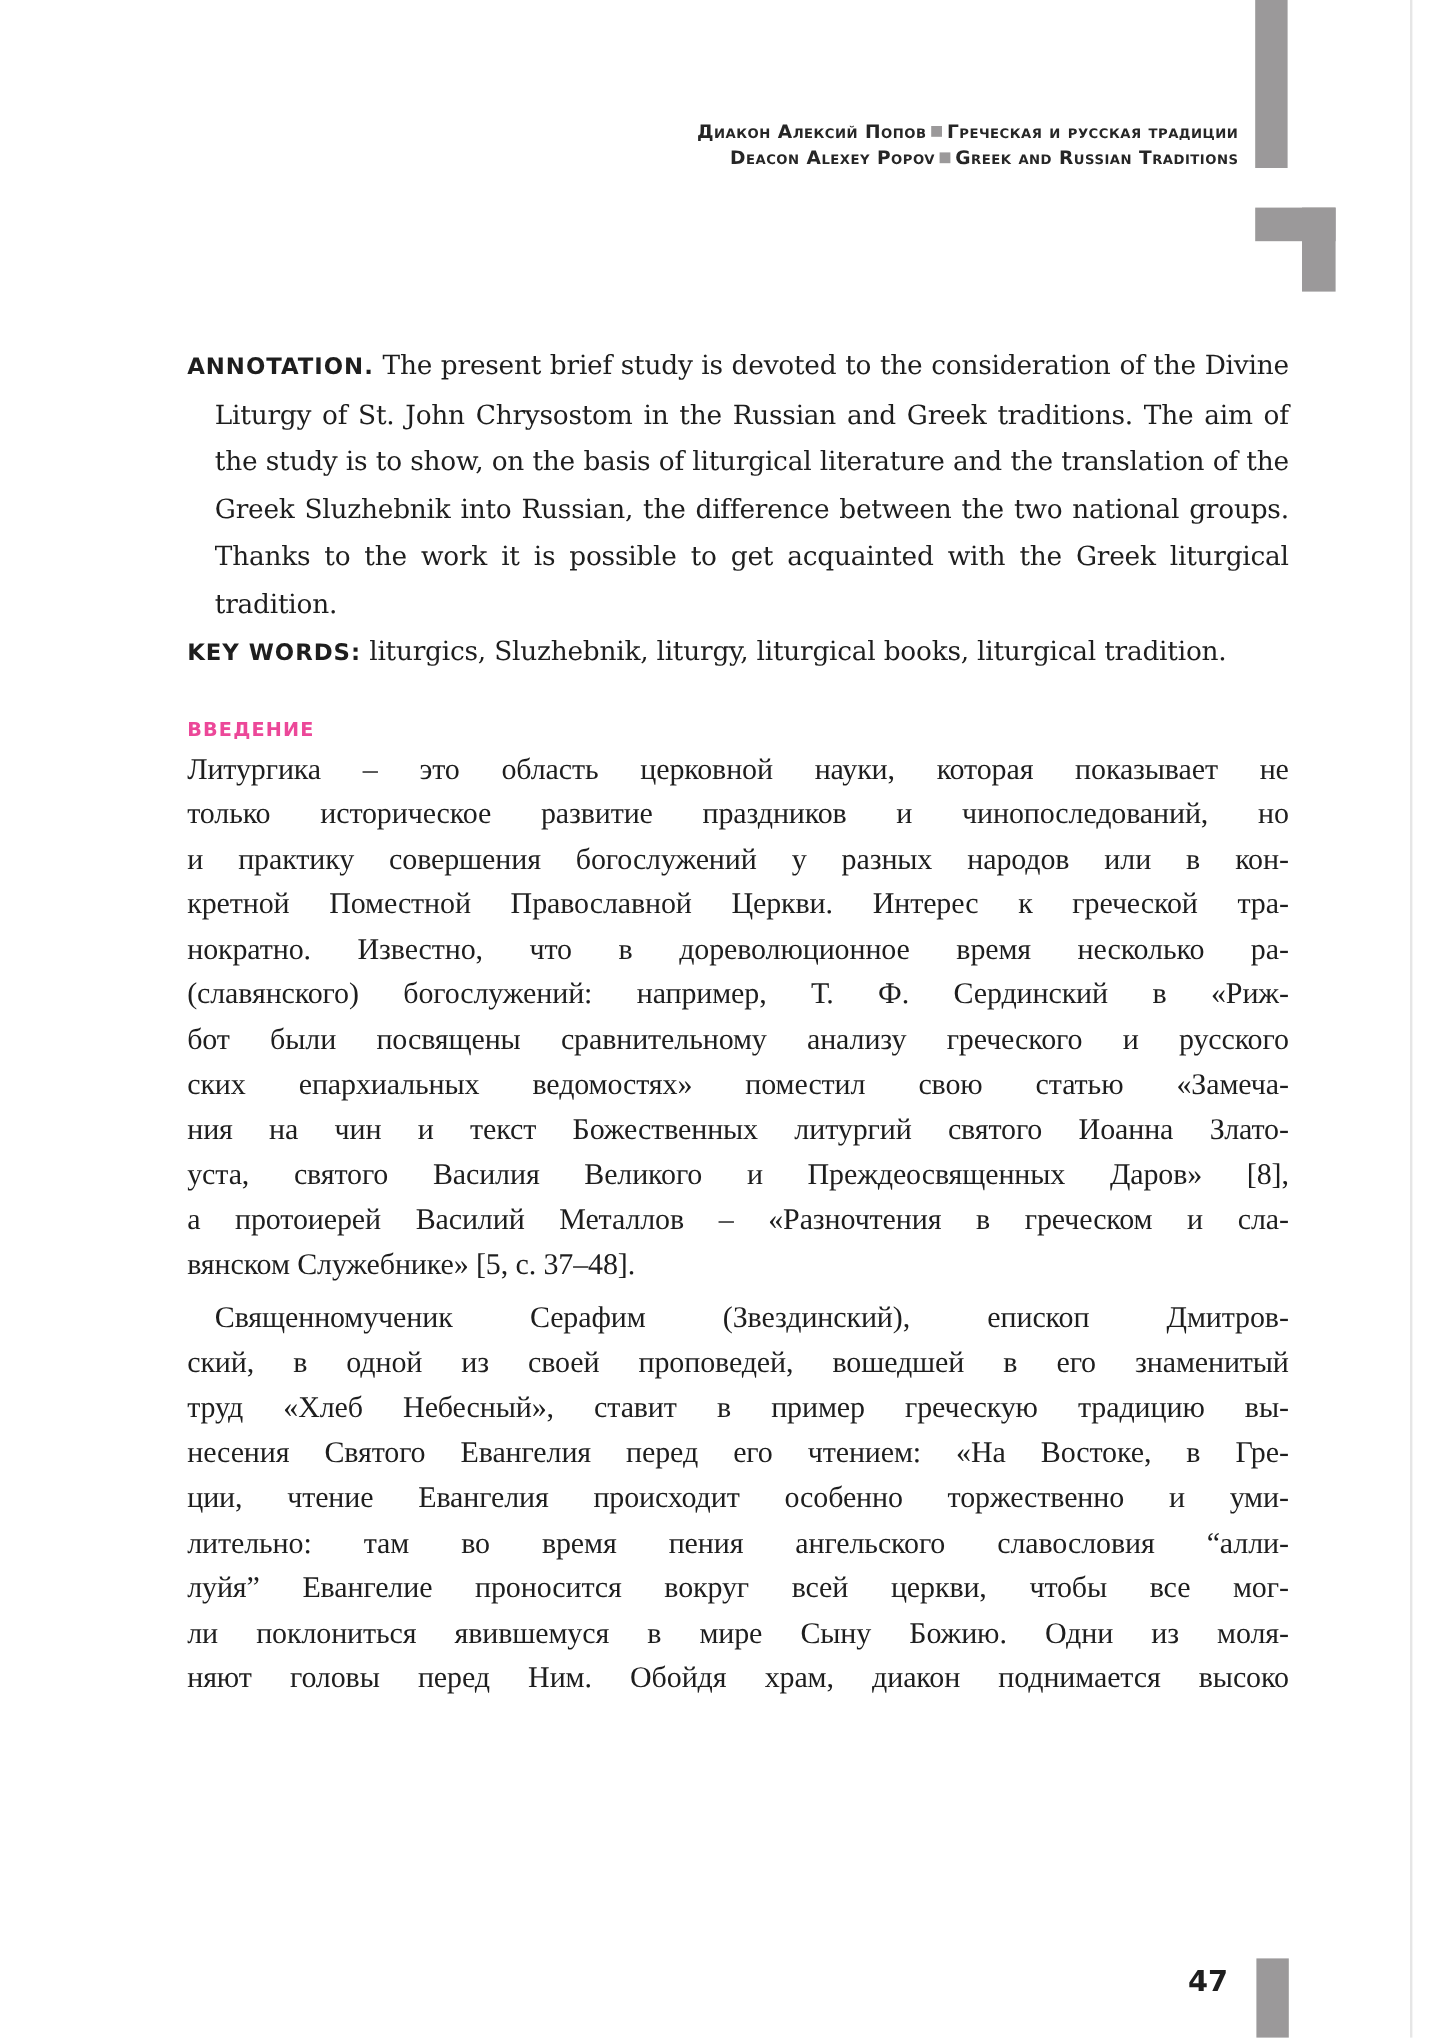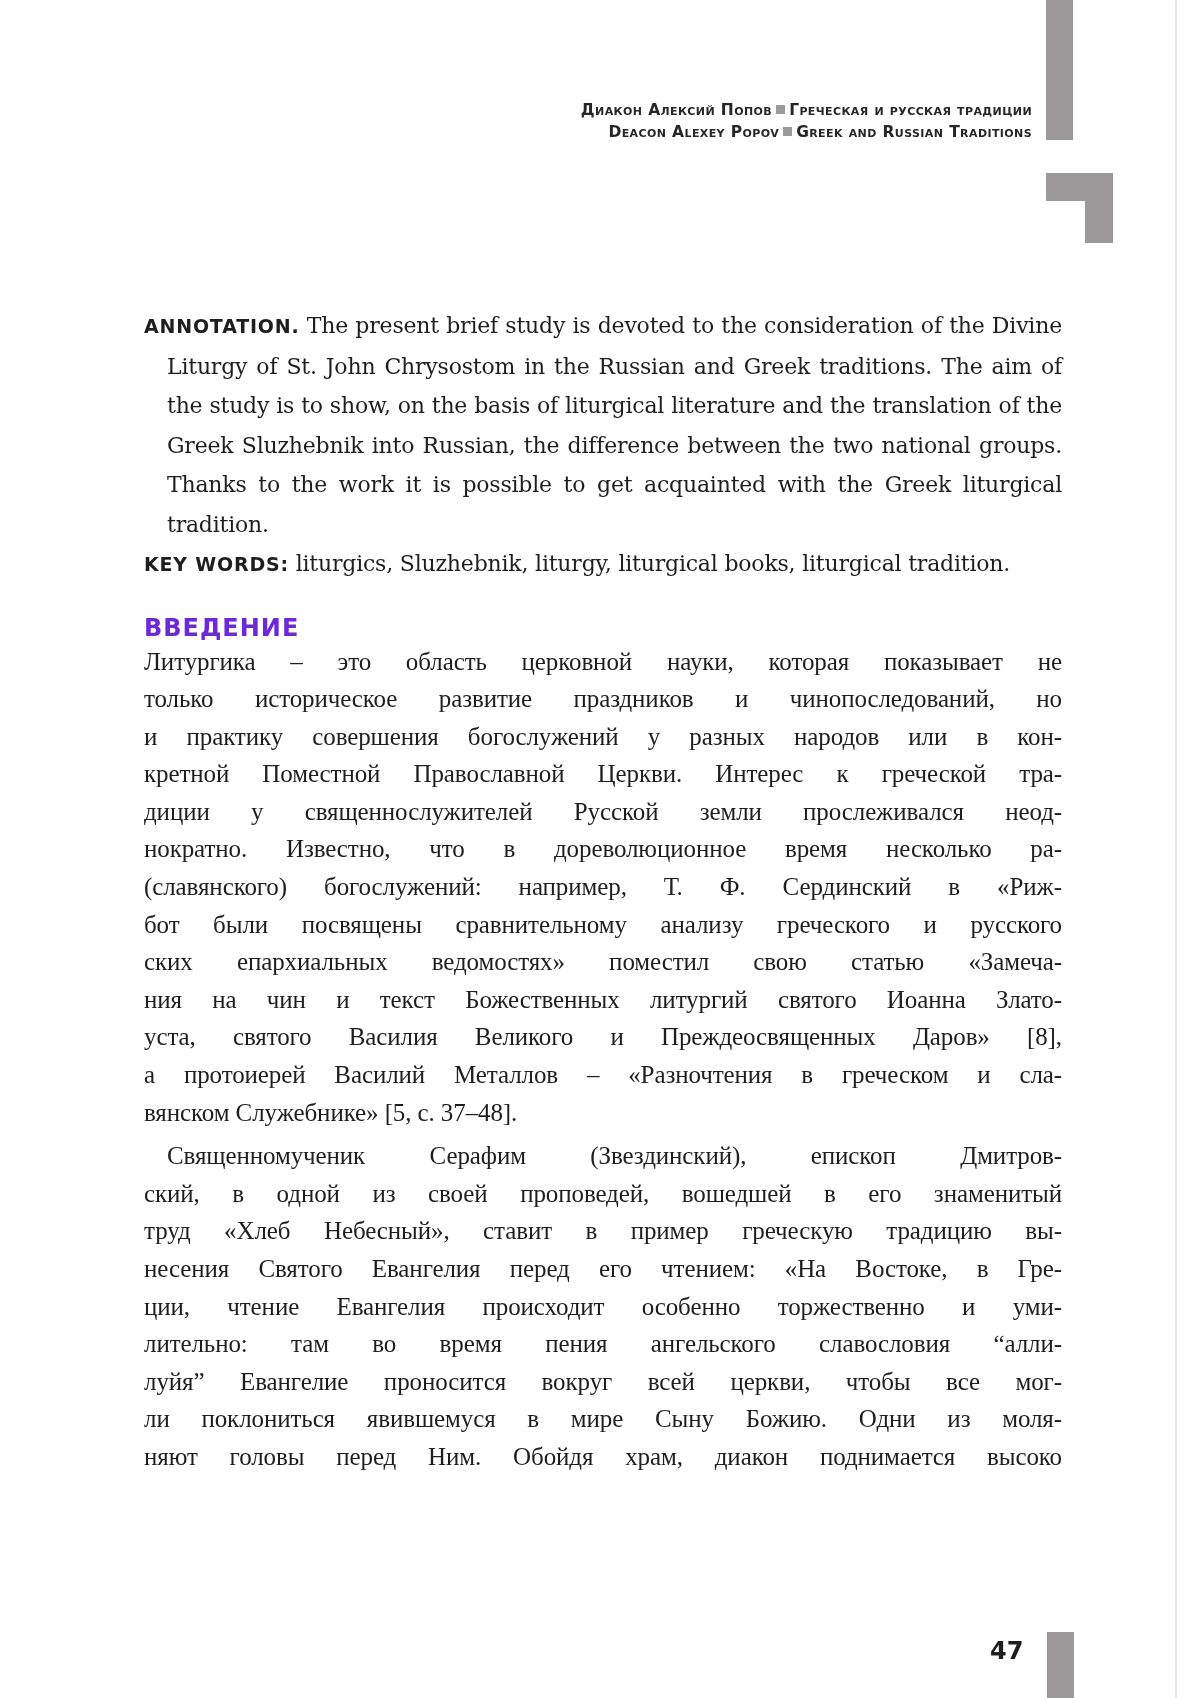--- a/index.html
+++ b/index.html
@@ -74,24 +74,23 @@
       height: 9px;
       background: #9b999a;
       margin: 0 4px;
       vertical-align: 1px;
     }
     .running-header .title-part {
       font-weight: bold;
     }
     .content {
       position: absolute;
-      left: 144px;
+      left: 156px;
       top: 286px;
       width: 918px;
-      margin-top: 20px;
     }
     .abstract-block {
       font-family: "DejaVu Serif", "Liberation Serif", serif;
       font-size: 22px;
       line-height: 39.5px;
       text-align: justify;
       padding-left: 23px;
       text-indent: -23px;
       letter-spacing: -0.2px;
     }
@@ -101,23 +100,23 @@
       font-size: 19px;
       letter-spacing: 0.8px;
     }
     .keywords-block {
       margin-top: 0;
     }
     .section-heading {
       margin-top: 28px;
       font-family: "DejaVu Sans", "Liberation Sans", sans-serif;
       font-weight: bold;
-      font-size: 24px;
+      font-size: 16px;
       letter-spacing: 1px;
-      color: #6d28d9;
+      color: #ec4899;
       line-height: 30px;
       height: 30px;
     }
     .body-text {
       font-family: "Liberation Serif", "DejaVu Serif", serif;
       font-size: 25px;
       line-height: 37.6px;
       text-align: justify;
       color: #1e1e1e;
       margin: 0;
@@ -175,21 +174,20 @@
     <span>liturgics, Sluzhebnik, liturgy, liturgical books, liturgical tradition.</span>
   </div>
 
   <div class="section-heading">ВВЕДЕНИЕ</div>
 
   <div class="body-text para-1">
     <span class="line">Литургика – это область церковной науки, которая показывает не</span>
     <span class="line">только историческое развитие праздников и чинопоследований, но</span>
     <span class="line">и практику совершения богослужений у разных народов или в кон-</span>
     <span class="line">кретной Поместной Православной Церкви. Интерес к греческой тра-</span>
-    <span class="line">диции у священнослужителей Русской земли прослеживался неод-</span>
     <span class="line">нократно. Известно, что в дореволюционное время несколько ра-</span>
     <span class="line">(славянского) богослужений: например, Т. Ф. Сердинский в «Риж-</span>
     <span class="line">бот были посвящены сравнительному анализу греческого и русского</span>
     <span class="line">ских епархиальных ведомостях» поместил свою статью «Замеча-</span>
     <span class="line">ния на чин и текст Божественных литургий святого Иоанна Злато-</span>
     <span class="line">уста, святого Василия Великого и Преждеосвященных Даров» [8],</span>
     <span class="line">а протоиерей Василий Металлов – «Разночтения в греческом и сла-</span>
     <span class="line last">вянском Служебнике» [5, с. 37–48].</span>
   </div>
 

